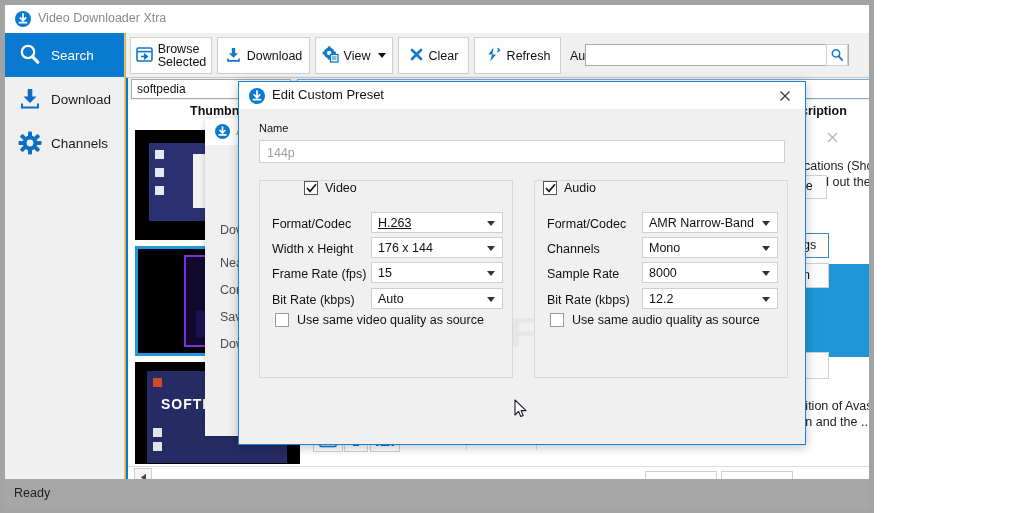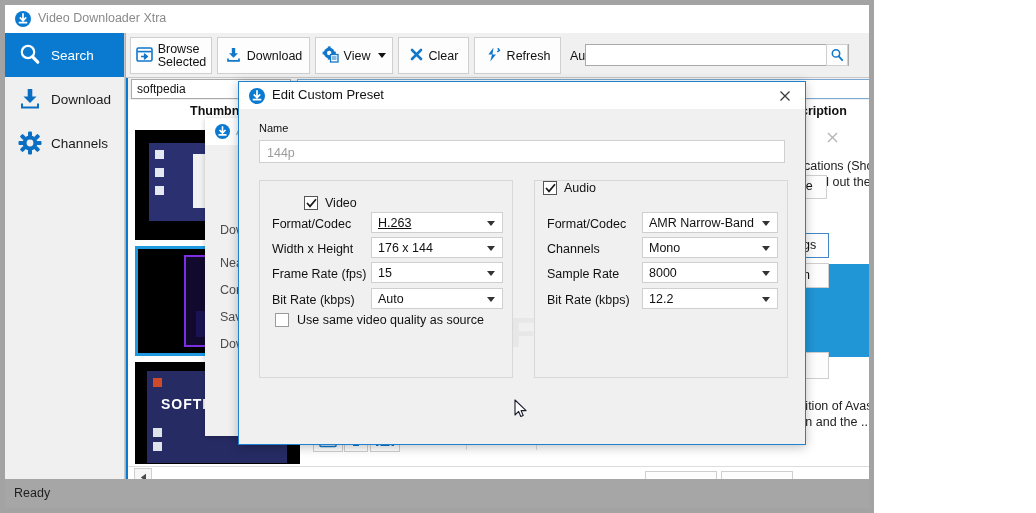--- a/index.html
+++ b/index.html
@@ -409,21 +409,21 @@
         </svg>
       </div>
     </div>
 
     <span class="watermark">SOFTPEDIA</span>
 
     <span class="fld-label" style="left:20px;top:40px;">Name</span>
     <div class="txtin" style="left:20px;top:58px;width:526px;height:23px;">144p</div>
 
     <div class="grp" style="left:20px;top:98px;width:254px;height:198px;"></div>
-    <div class="grp-cb" style="left:29px;top:114px;padding-left:36px;">
+    <div class="grp-cb" style="left:29px;top:99px;padding-left:36px;">
       <span class="cbx">
         <svg width="11" height="10" viewBox="0 0 11 10">
             <path d="M1 5l3 3.4L10 1.2" fill="none" stroke="#1a1a1a" stroke-width="1.7"></path>
           </svg>
       </span>
       <span>Video</span>
     </div>
 
     <span class="rowlbl" style="left:33px;top:135px;">Format/Codec</span>
     <div class="dcombo" style="left:132px;top:130px;width:132px;text-decoration:underline;">
@@ -481,20 +481,24 @@
       <span>8000</span>
       <span class="dd"></span>
     </div>
 
     <span class="rowlbl" style="left:308px;top:211px;">Bit Rate (kbps)</span>
     <div class="dcombo" style="left:403px;top:206px;width:136px;">
       <span>12.2</span>
       <span class="dd"></span>
     </div>
 
+    <div class="srcrow" style="left:311px;top:231px;">
+      <span class="cbx" style="border-color:#9b9b9b;"></span>
+      <span>Use same audio quality as source</span>
+    </div>
 
     <div class="dbtn" style="left:406px;color:#b0b0b0;">OK</div>
     <div class="dbtn" style="left:482px;color:#111;">Cancel</div>
   </div>
 
   <div class="cursor">
     <svg width="14" height="20" viewBox="0 0 14 20">
       <path d="M1 1l0 15 3.6-3.6 2.2 5.1 2.4-1-2.1-4.9 5 0z" fill="#ffffff" stroke="#1a1a2e" stroke-width="1.1" stroke-linejoin="round"></path>
     </svg>
   </div>

